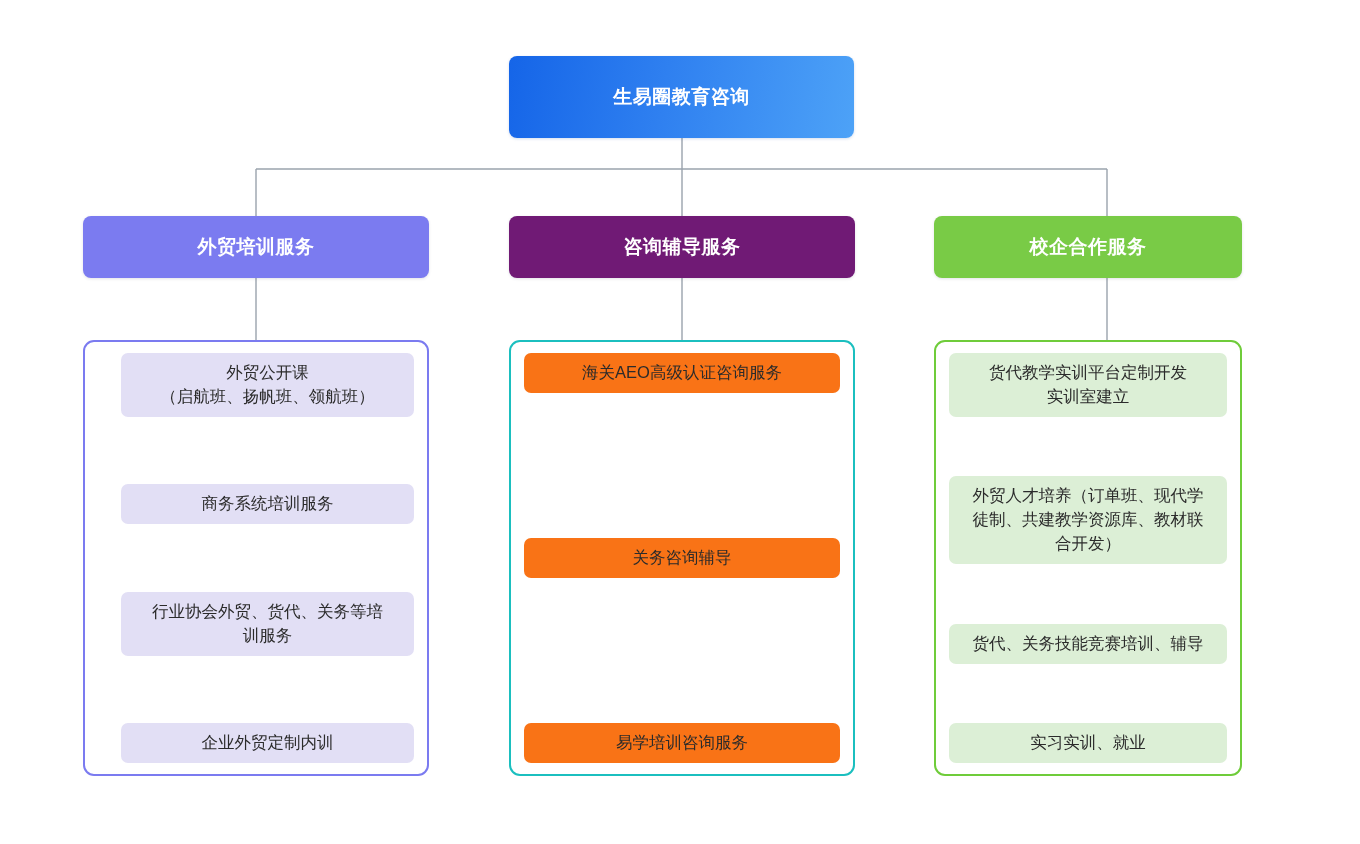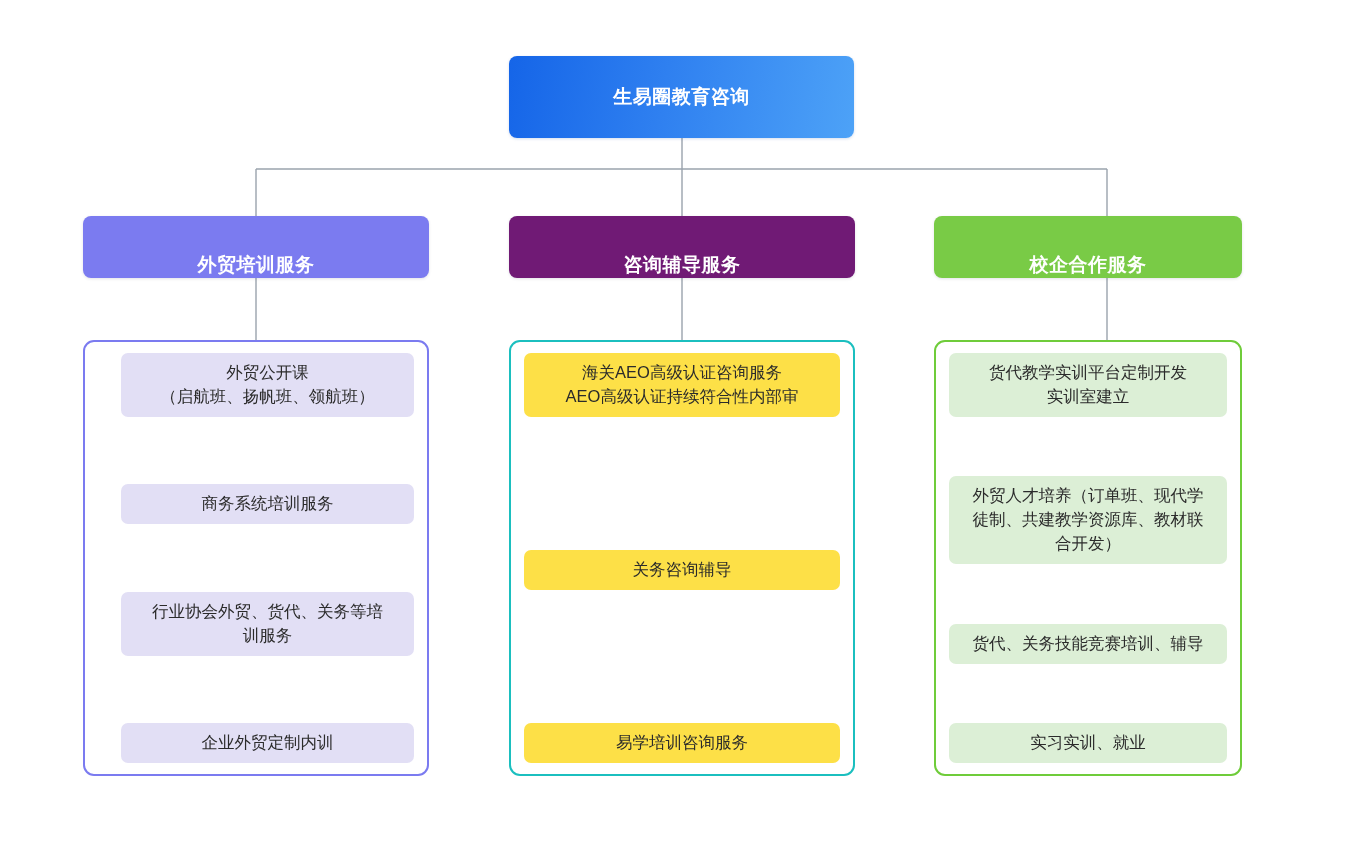--- a/index.html
+++ b/index.html
@@ -60,21 +60,21 @@
     top: 216px;
   }
   .column.col-0 { left: 83px;  width: 346px; }
   .column.col-1 { left: 509px; width: 346px; }
   .column.col-2 { left: 934px; width: 308px; }
 
   .category-header {
     height: 62px;
     border-radius: 8px;
     display: flex;
-    align-items: flex-end;
+    align-items: center;
     justify-content: center;
     box-sizing: border-box;
     box-shadow: 0 1px 3px rgba(60,60,90,0.14);
   }
   .category-header .cat-title {
     color: #ffffff;
     font-size: 19px;
     font-weight: bold;
     letter-spacing: 0.5px;
     white-space: nowrap;
@@ -113,21 +113,21 @@
   }
   .item-card .item-line { display: block; }
 
   
   .col-0 .category-header { background: #7B7BF0; }
   .col-0 .items-box       { border-color: #7B7BF0; padding-left: 36px; }
   .col-0 .item-card       { background: #E2DFF5; }
 
   .col-1 .category-header { background: #701a75; }
   .col-1 .items-box       { border-color: #1BBFBF; }
-  .col-1 .item-card       { background: #fde047; }
+  .col-1 .item-card       { background: #f97316; }
 
   .col-2 .category-header { background: #79CB46; }
   .col-2 .items-box       { border-color: #6FCC3A; }
   .col-2 .item-card       { background: #DCEFD6; }
 </style>
 </head>
 <body>
 
 <div id="chart-root">
 
@@ -184,21 +184,20 @@
 
   <div class="column col-1">
     <div class="category-header">
       <span class="cat-title">咨询辅导服务</span>
     </div>
     <div class="items-box">
       <div class="items-list">
         <div class="item-card">
           <span>
             <span class="item-line">海关AEO高级认证咨询服务</span>
-            <span class="item-line">AEO高级认证持续符合性内部审</span>
           </span>
         </div>
         <div class="item-card">
           <span>
             <span class="item-line">关务咨询辅导</span>
           </span>
         </div>
         <div class="item-card">
           <span>
             <span class="item-line">易学培训咨询服务</span>

